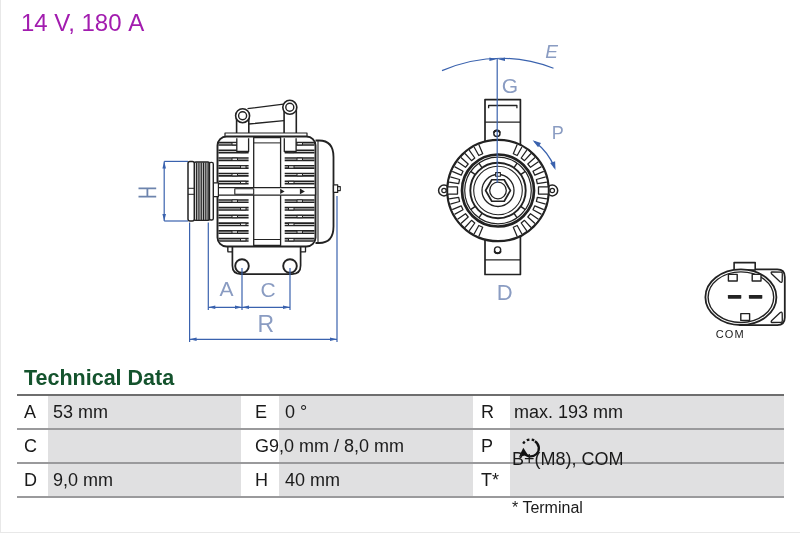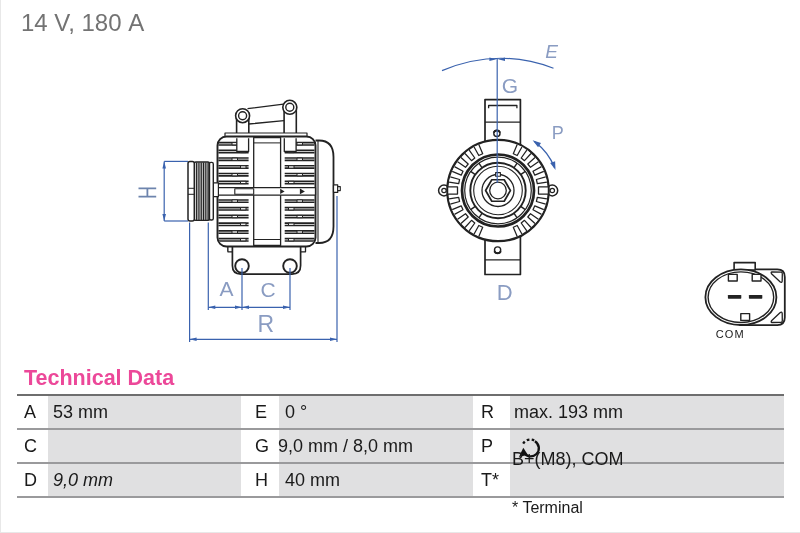--- a/index.html
+++ b/index.html
@@ -1,20 +1,20 @@
 <!DOCTYPE html>
 <html><head>
 <meta charset="utf-8">
 <style>
   html,body{margin:0;padding:0;}
   body{width:800px;height:533px;background:#fff;font-family:"Liberation Sans",sans-serif;position:relative;overflow:hidden;border-left:1px solid #e8e8e8;border-bottom:1px solid #e8e8e8;box-sizing:border-box;}
   .abs{position:absolute;}
-  #title{left:20px;top:9px;font-size:24px;color:#737373;}
+  #title{left:20px;top:9px;font-size:24px;color:#a21caf;}
   #svgwrap{left:0;top:0;width:800px;height:360px;}
-  #th{left:23px;top:366px;font-size:21.5px;font-weight:bold;color:#ec4899;}
+  #th{left:23px;top:366px;font-size:21.5px;font-weight:bold;color:#14532d;}
   #thline{left:16px;top:394px;width:767px;height:2px;background:#6e6e6e;}
   .rowline{left:16px;width:767px;height:2px;background:#9a9a9c;}
   .gcell{background:#e0e0e1;height:32px;}
   .tl{font-size:18px;color:#1a1a1a;line-height:32px;}
   #term{font-size:16px;color:#1a1a1a;}
 </style>
 </head>
 <body>
 <div class="abs" id="title">14&nbsp;V, 180&nbsp;A</div>
 <div class="abs" id="svgwrap"><svg width="800" height="360" viewBox="0 0 800 360" fill="none" stroke-linecap="butt" stroke-linejoin="round">
@@ -268,28 +268,28 @@
 
 <div class="abs tl" style="left:23px;top:396px;">A</div>
 <div class="abs tl" style="left:52px;top:396px;">53 mm</div>
 <div class="abs tl" style="left:254px;top:396px;">E</div>
 <div class="abs tl" style="left:284px;top:396px;">0 °</div>
 <div class="abs tl" style="left:480px;top:396px;">R</div>
 <div class="abs tl" style="left:513px;top:396px;text-align:center;">max. 193 mm</div>
 
 <div class="abs tl" style="left:23px;top:430px;">C</div>
 <div class="abs tl" style="left:254px;top:430px;">G</div>
-<div class="abs tl" style="left:277px;top:430px;">9,0 mm / 8,0 mm</div>
+<div class="abs tl" style="left:268px;top:430px;">9,0 mm / 8,0 mm</div>
 <div class="abs tl" style="left:480px;top:430px;">P</div>
 <div class="abs" id="picon" style="left:513px;top:432px;width:28px;height:28px;"><svg width="28" height="28" viewBox="0 0 28 28" fill="none">
 <path d="M9.2 11.6 A8.2 8.2 0 0 1 20.4 8.6" stroke="#111" stroke-width="2.3" stroke-dasharray="2.6 2.3"></path>
 <path d="M20.9 9.2 A8.2 8.2 0 1 1 9.6 20.4" stroke="#111" stroke-width="2.3"></path>
 <path d="M4.9 24.9 L9.3 15.8 L13.8 22.8 Z" fill="#111"></path>
 </svg></div>
 
 <div class="abs tl" style="left:23px;top:464px;">D</div>
-<div class="abs tl" style="left:52px;top:464px;font-style:italic;">9,0 mm</div>
+<div class="abs tl" style="left:52px;top:464px;">9,0 mm</div>
 <div class="abs tl" style="left:254px;top:464px;">H</div>
 <div class="abs tl" style="left:284px;top:464px;">40 mm</div>
 <div class="abs tl" style="left:480px;top:464px;">T*</div>
 <div class="abs tl" style="left:511px;top:443px;">B+(M8), COM</div>
 
 <div class="abs" id="term" style="left:511px;top:499px;">* Terminal</div>
 
 </body></html>

